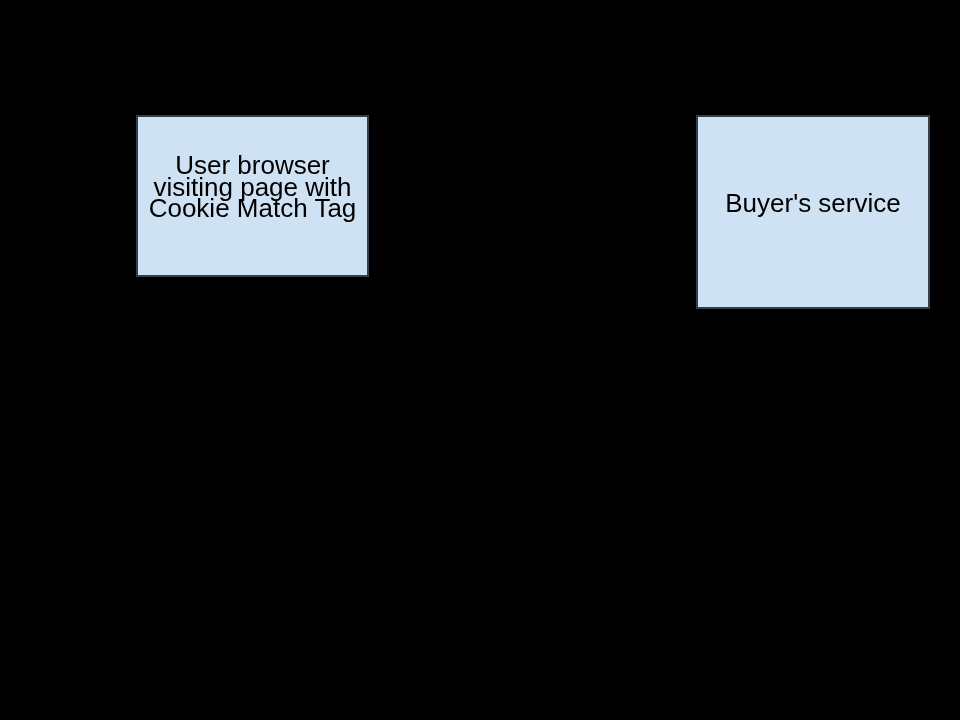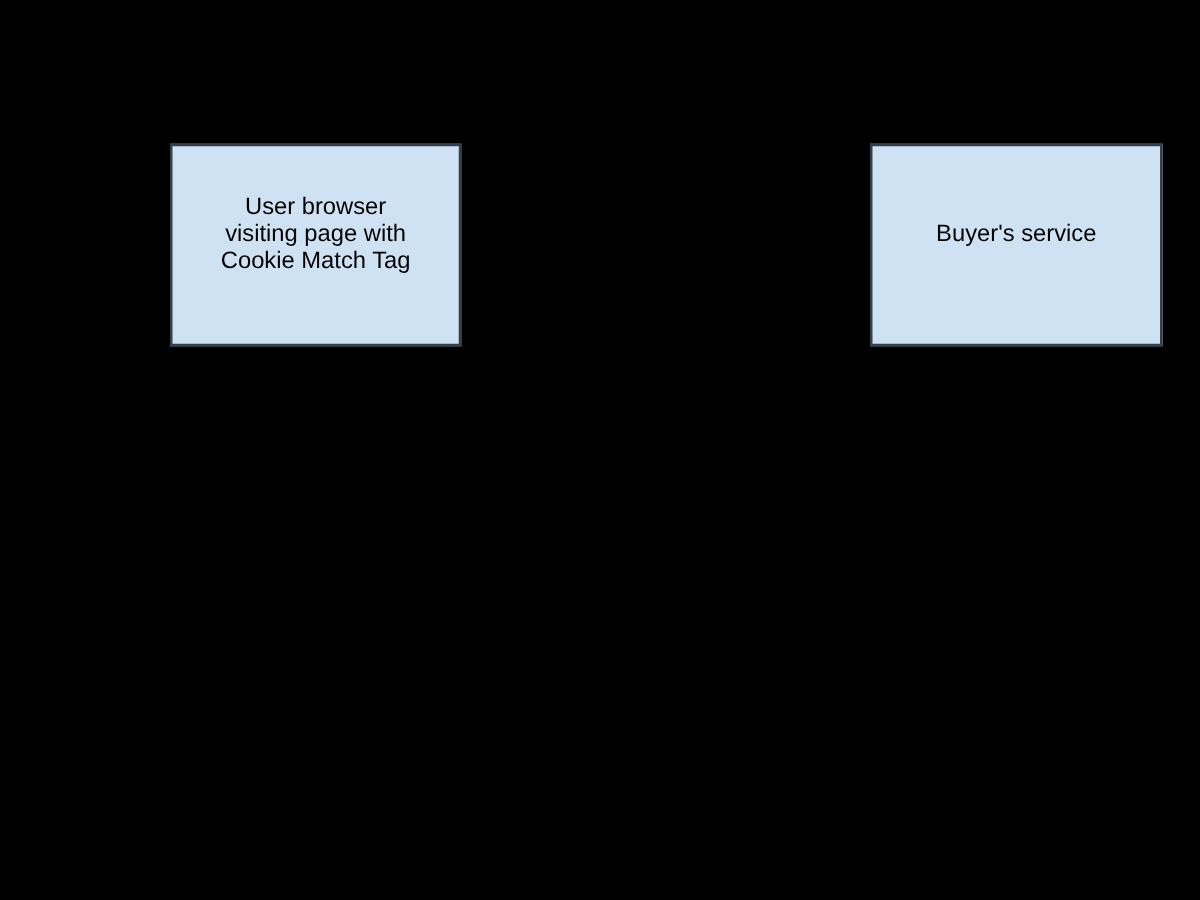--- a/index.html
+++ b/index.html
@@ -22,41 +22,41 @@
       position: absolute;
       box-sizing: border-box;
       background: var(--node-fill, #cfe2f3);
       border: 2px solid var(--node-border, #333f4b);
       display: flex;
       align-items: center;
       justify-content: center;
       text-align: center;
       padding-bottom: 17px; 
       color: var(--node-text, #000000);
-      font-size: 19px;
+      font-size: 26px;
       line-height: 21.5px;
     }
 
     .node-label {
       white-space: pre-line; 
     }
 
     
     .node-user-browser {
       left: 136px;
       top: 115px;
       width: 233px;
       height: 162px;
     }
 
     .node-buyers-service {
       left: 696px;
       top: 115px;
       width: 234px;
-      height: 162px;
+      height: 194px;
     }
 
     .node-google-cookie-matching-service {
       left: 139px;
       top: 492px;
       width: 233px;
       height: 162px;
       padding-left: 9px; 
     }
   </style>

